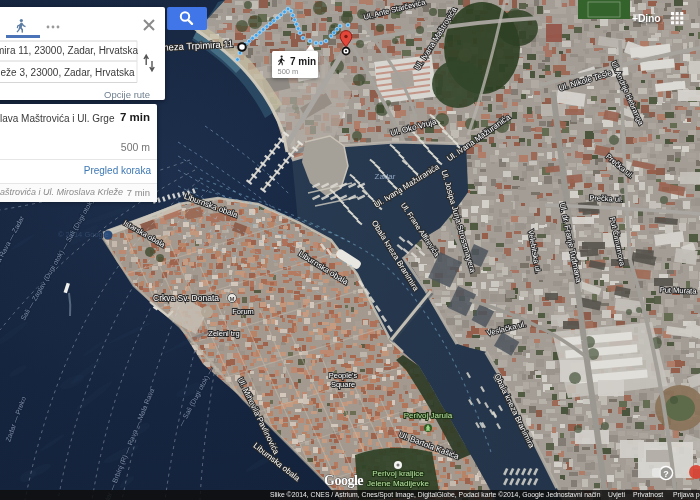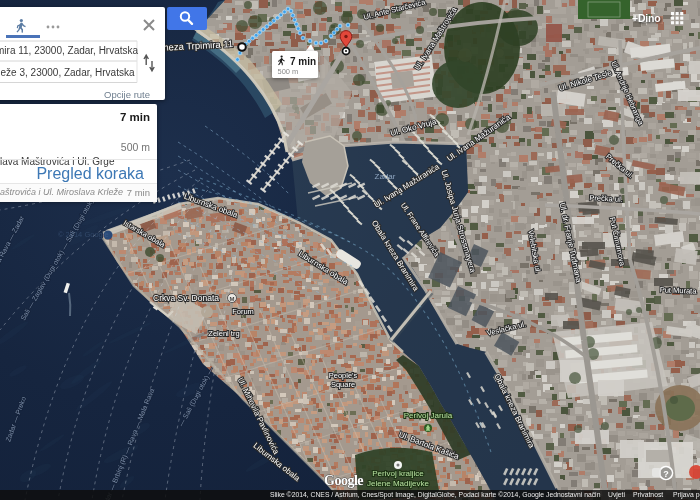--- a/index.html
+++ b/index.html
@@ -577,23 +577,23 @@
     <line x1="0" y1="54" x2="151" y2="54" stroke="#d6d6d6" stroke-width="1"></line>
     <line x1="0" y1="75.5" x2="151" y2="75.5" stroke="#d6d6d6" stroke-width="1"></line>
     <line x1="151" y1="34" x2="151" y2="75.5" stroke="#e3e3e3" stroke-width="1"></line>
     <text x="10" y="47" font-size="10" fill="#3a3a3a">mira 11, 23000, Zadar, Hrvatska</text>
     <text x="9" y="69" font-size="10" fill="#3a3a3a">rleže 3, 23000, Zadar, Hrvatska</text>
     <path d="M158,52 l2.2,-3.8 l2.2,3.8 M160.2,49 l0,9 M163.8,60 l2.2,3.8 l2.2,-3.8 M166,63 l0,-9" stroke="#555" stroke-width="1.4" fill="none"></path>
     <text x="164" y="91" font-size="9.5" fill="#6e7e8e" text-anchor="end">Opcije rute</text>
   </svg>
 </div>
 <div style="position:absolute;left:-14px;top:104px;width:171px;height:97px;background:#fff;border-radius:2px;box-shadow:0 1px 4px rgba(0,0,0,0.45);font-family:'Liberation Sans',sans-serif;">
-  <div style="position:absolute;left:14px;top:9px;width:117px;overflow:hidden;font-size:10px;color:#3a3a3a;white-space:nowrap;margin-top:43px;">lava Maštrovića i Ul. Grge</div>
+  <div style="position:absolute;left:14px;top:9px;width:117px;overflow:hidden;font-size:10px;color:#3a3a3a;white-space:nowrap;">lava Maštrovića i Ul. Grge</div>
   <div style="position:absolute;right:7px;top:7px;font-size:11.5px;font-weight:bold;color:#1a1a1a;">7 min</div>
   <div style="position:absolute;right:7px;top:37px;font-size:10.5px;color:#757575;">500 m</div>
   <div style="position:absolute;left:0;top:55px;width:100%;border-top:1px solid #e6e6e6;"></div>
-  <div style="position:absolute;right:13px;top:61px;font-size:16px;color:#3d78b5;">Pregled koraka</div>
+  <div style="position:absolute;right:6px;top:61px;font-size:10px;color:#3d78b5;">Pregled koraka</div>
   <div style="position:absolute;left:0;top:79px;width:100%;height:18px;border-top:1px solid #e6e6e6;background:#fbfbfb;">
     <span style="position:absolute;left:14px;top:3px;width:124px;overflow:hidden;font-size:9px;color:#8a8a8a;white-space:nowrap;font-style:italic;">aštrovića i Ul. Miroslava Krleže</span>
     <span style="position:absolute;right:7px;top:3px;font-size:9.5px;color:#8a8a8a;">7 min</span>
   </div>
 </div>
 
 </div>
 </body></html>

